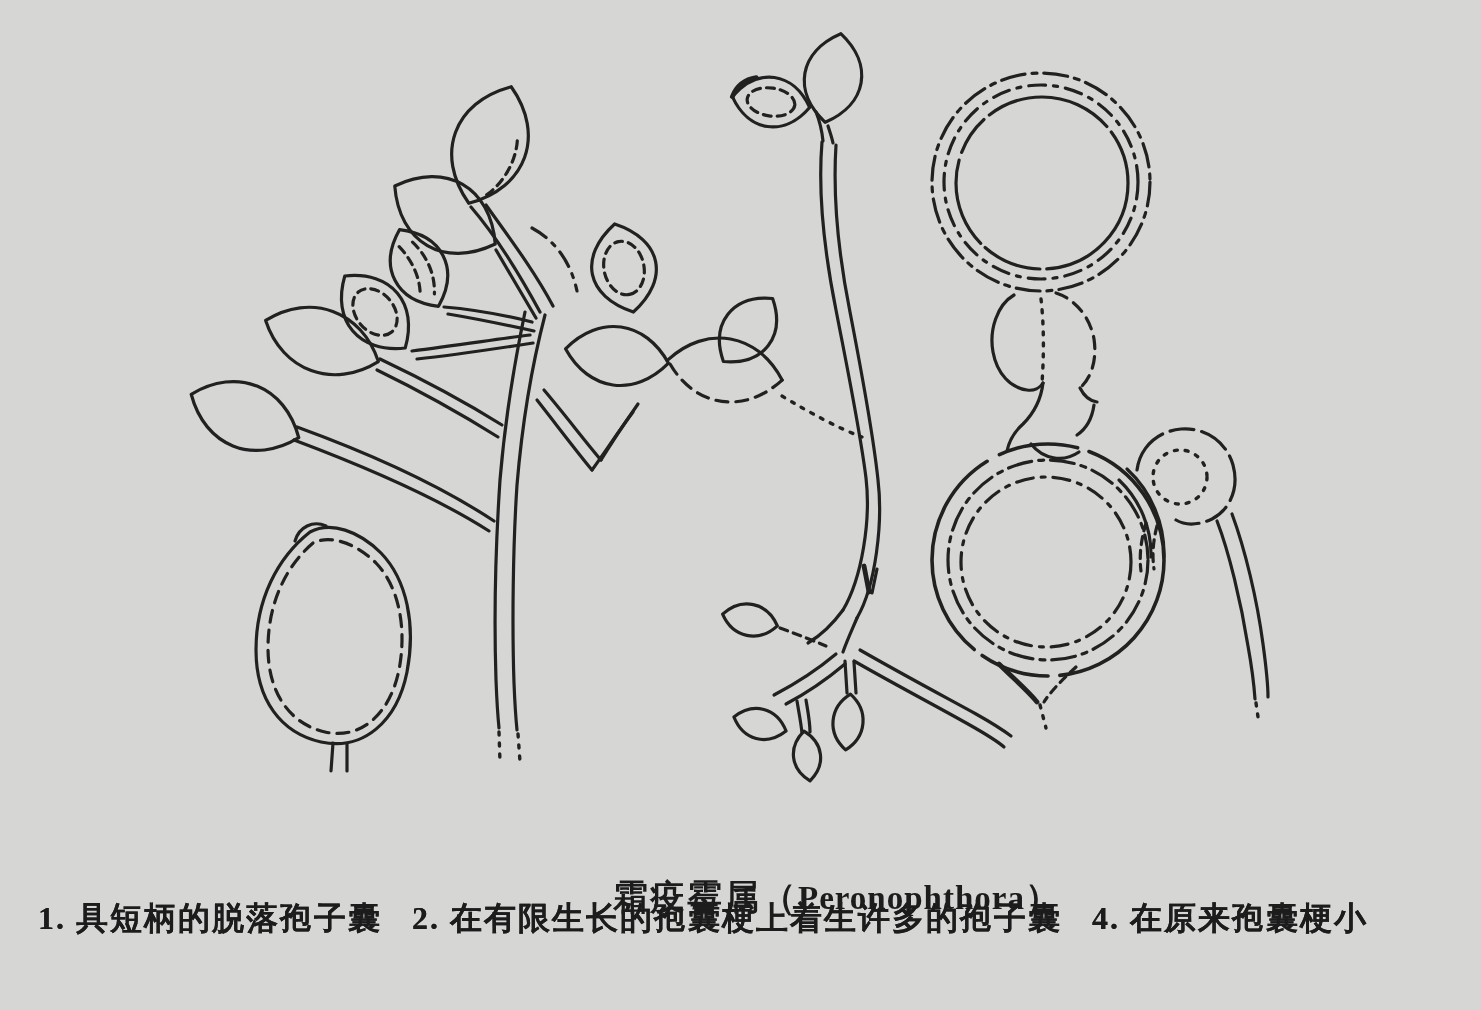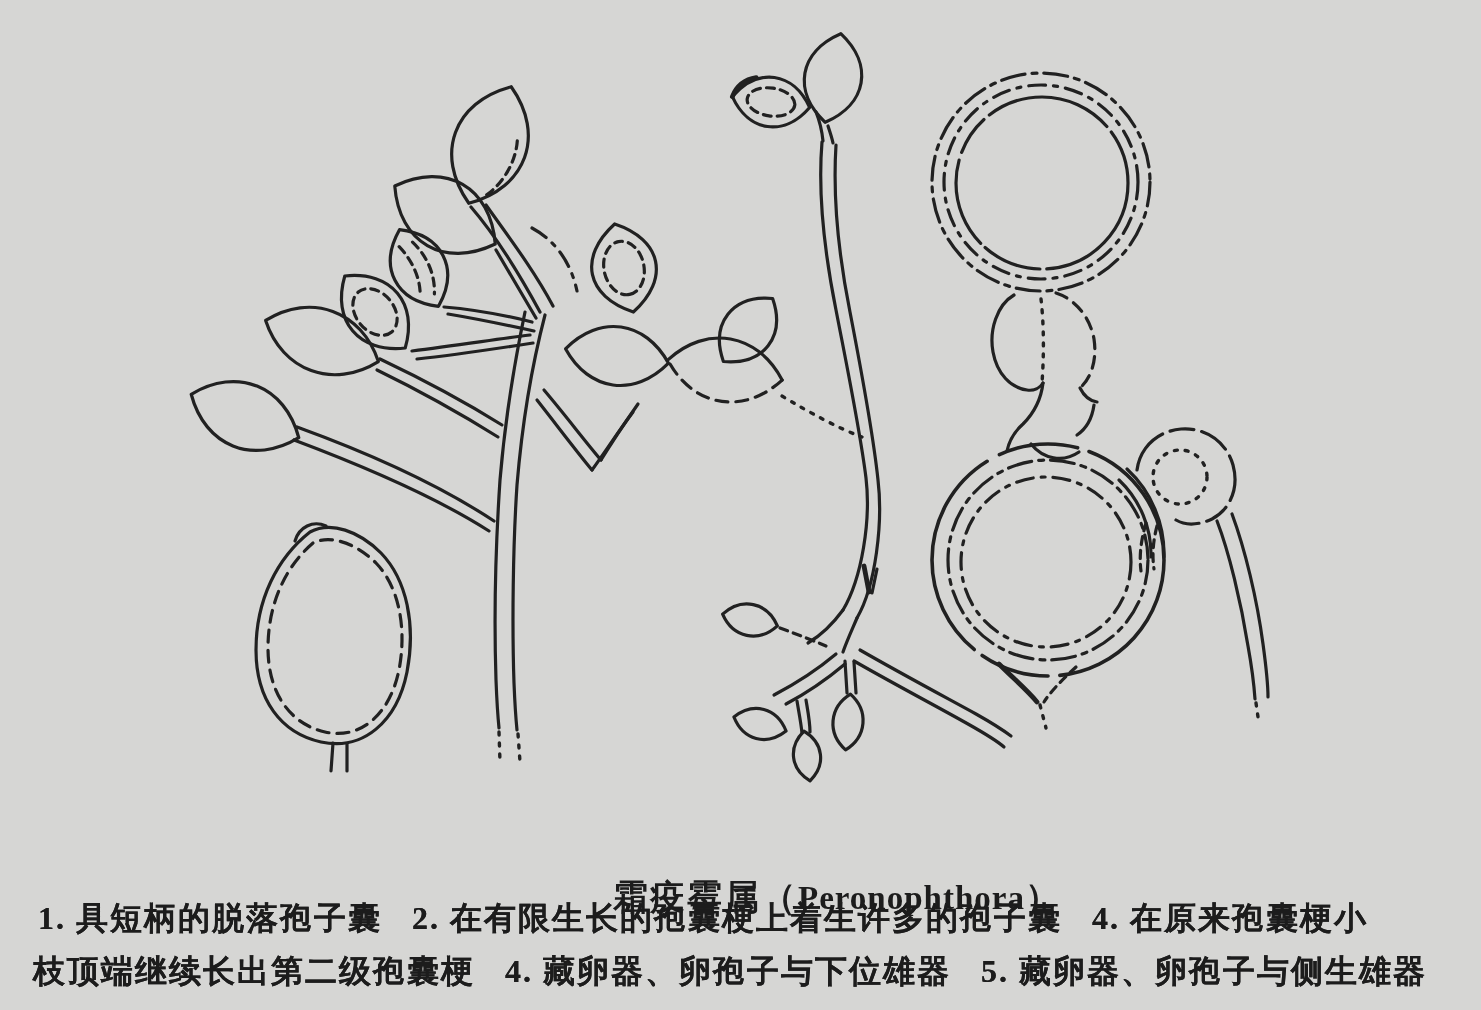--- a/index.html
+++ b/index.html
@@ -155,15 +155,14 @@
       <path d="M1217 521 C1229 552 1241 602 1248 646 C1252 668 1254 685 1255 699"></path>
       <path d="M1232 514 C1245 549 1257 599 1263 644 C1266 666 1268 683 1268 697"></path>
       <path class="dot" d="M1256 703 L1258 717"></path>
     </g>
   </svg>
 
   <div class="figure-title">
     <span>霜疫霉属</span><span>（</span><span class="latin">Peronophthora</span><span>）</span>
   </div>
   <div class="legend-line l1">1. 具短柄的脱落孢子囊   2. 在有限生长的孢囊梗上着生许多的孢子囊   4. 在原来孢囊梗小</div>
-  <div class="legend-line l2">枝顶端继续长出第二级孢囊梗   4. 藏卵器、卵孢子与下位雄器   5. 藏卵器、卵孢子与侧生雄器</div>
 
 </div>
 
 </body></html>

